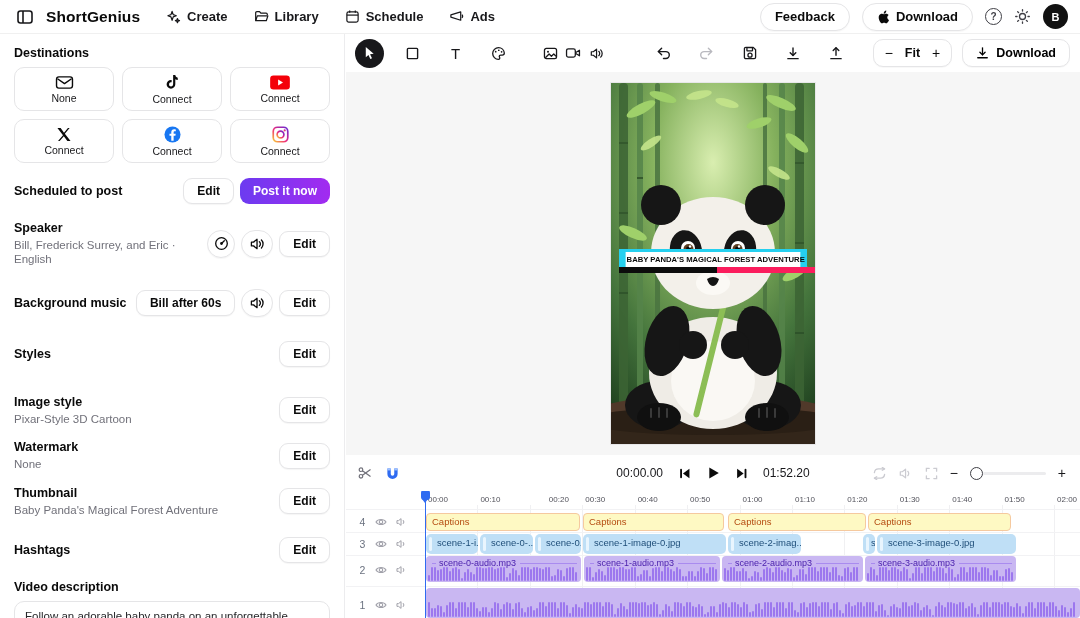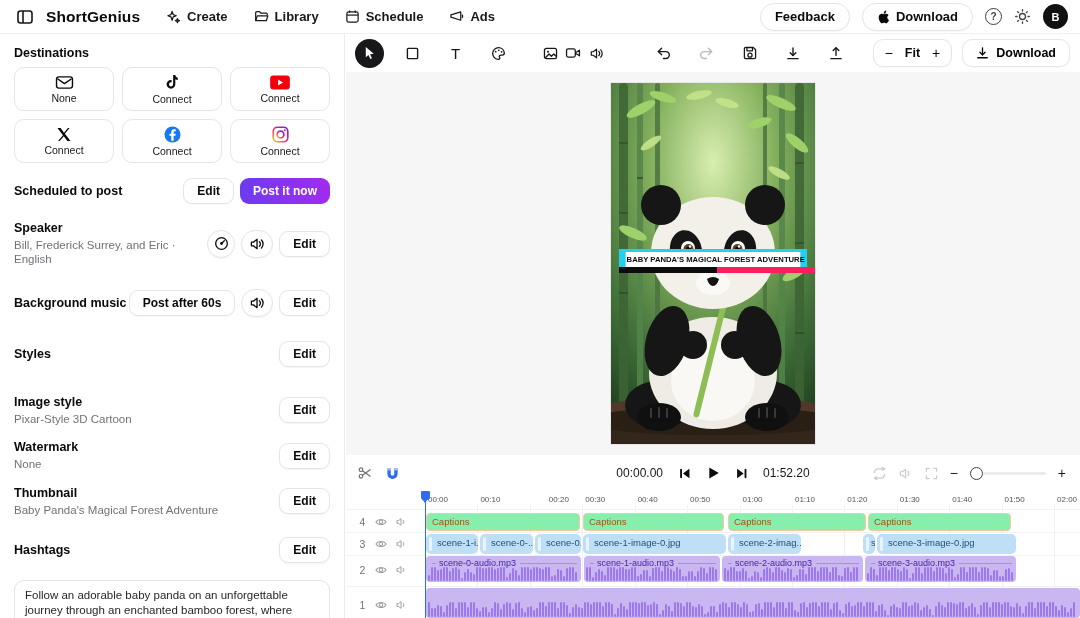--- a/index.html
+++ b/index.html
@@ -85,21 +85,21 @@
 
   
   .timeline { position:absolute; left:346px; top:491px; width:734px; height:127px; background:#fff; overflow:hidden; }
   .gridline { position:absolute; top:14px; bottom:0; width:1px; background:#f0f0f2; }
   .sep { position:absolute; left:0; right:0; height:1px; background:#f2f2f4; }
   .tick-label { position:absolute; top:4px; font-size:8px; color:#52525b; }
   .gutter-row { position:absolute; left:0; width:76px; display:flex; align-items:center; gap:9px; padding-left:13px; }
   .track-num { font-size:10.5px; color:#6b7280; width:7px; text-align:center; }
   .g-icon { display:flex; color:#a1a1aa; }
   .clip { position:absolute; border-radius:4px; overflow:hidden; }
-  .cap { top:22px; height:18px; background:#86efac; border:1px solid #f5c99f; font-size:9.5px; color:#b54b10;
+  .cap { top:22px; height:18px; background:#fef9c3; border:1px solid #f5c99f; font-size:9.5px; color:#b54b10;
     padding:2px 0 0 5px; border-radius:4px; }
   .img { top:43px; height:20px; background:#bfdff6; border-radius:5px; font-size:9.5px; color:#1f4e79;
     padding:3px 0 0 11px; white-space:nowrap; }
   .img .h { position:absolute; left:2.5px; top:3px; bottom:3px; width:3.5px; background:#e9f5fe; border-radius:2px; }
   .aud { top:65px; height:26px; background:#c9b7f2; }
   .mus { top:97px; height:30px; background:#c9b7f2; }
   .clip-label { display:flex; align-items:center; font-size:9px; color:#4b21ad; padding:2px 4px 0 6px; white-space:nowrap; }
   .clip-label::after { content:""; flex:1; height:1px; background:#a98bef; margin-left:4px; min-width:3px; }
   .clip-label::before { content:""; width:4px; height:1px; background:#a98bef; margin-right:3px; flex:none; }
   .wave { position:absolute; left:2px; right:2px; bottom:1px; height:14px; display:flex; align-items:flex-end; gap:1px; overflow:hidden; }
@@ -297,21 +297,21 @@
         </button>
         <button class="btn">Edit</button>
       </div>
     </div>
 
     <div class="sb-row" style="margin-top:22px">
       <div class="sb-left">
         <div class="sb-label">Background music</div>
       </div>
       <div class="controls">
-        <button class="btn">Post after 60s</button>
+        <button class="btn">Bill after 60s</button>
         <button class="btn btn-icon">
           <span>
             <svg width="15" height="14" viewBox="0 0 16 14" fill="none" stroke="#0a0a0a" stroke-width="1.4" stroke-linejoin="round" stroke-linecap="round">
               <path d="M1.5 5 h2.3 L7.5 2 v10 L3.8 9 H1.5 Z"></path>
                 <path d="M10 4.5 a3.4 3.4 0 0 1 0 5"></path>
                 <path d="M12.2 2.8 a6 6 0 0 1 0 8.4"></path>
             </svg>
           </span>
         </button>
         <button class="btn">Edit</button>
@@ -360,20 +360,21 @@
     <div class="sb-row" style="margin-top:20px">
       <div class="sb-left">
           <div class="sb-label">Hashtags</div>
         </div>
       <div class="controls">
           <button class="btn">Edit</button>
         </div>
     </div>
 
     <div style="margin-top:17px">
+      <div class="sb-label">Video description</div>
       <div class="desc-box">Follow an adorable baby panda on an unforgettable journey through an enchanted bamboo forest, where curiosity leads to incredible discoveries, unlikely friendships, and life-changing lessons that will warm your heart.</div>
     </div>
 
   </div>
 
   <div class="toolbar">
     <div class="tb-btn active">
       <span>
         <svg width="13" height="14" viewBox="0 0 14 15" fill="currentColor">
           <path d="M3 1 L11.5 8.2 L7.6 8.9 L9.7 13.2 L7.9 14 L5.9 9.7 L3 12.2 Z"></path>

